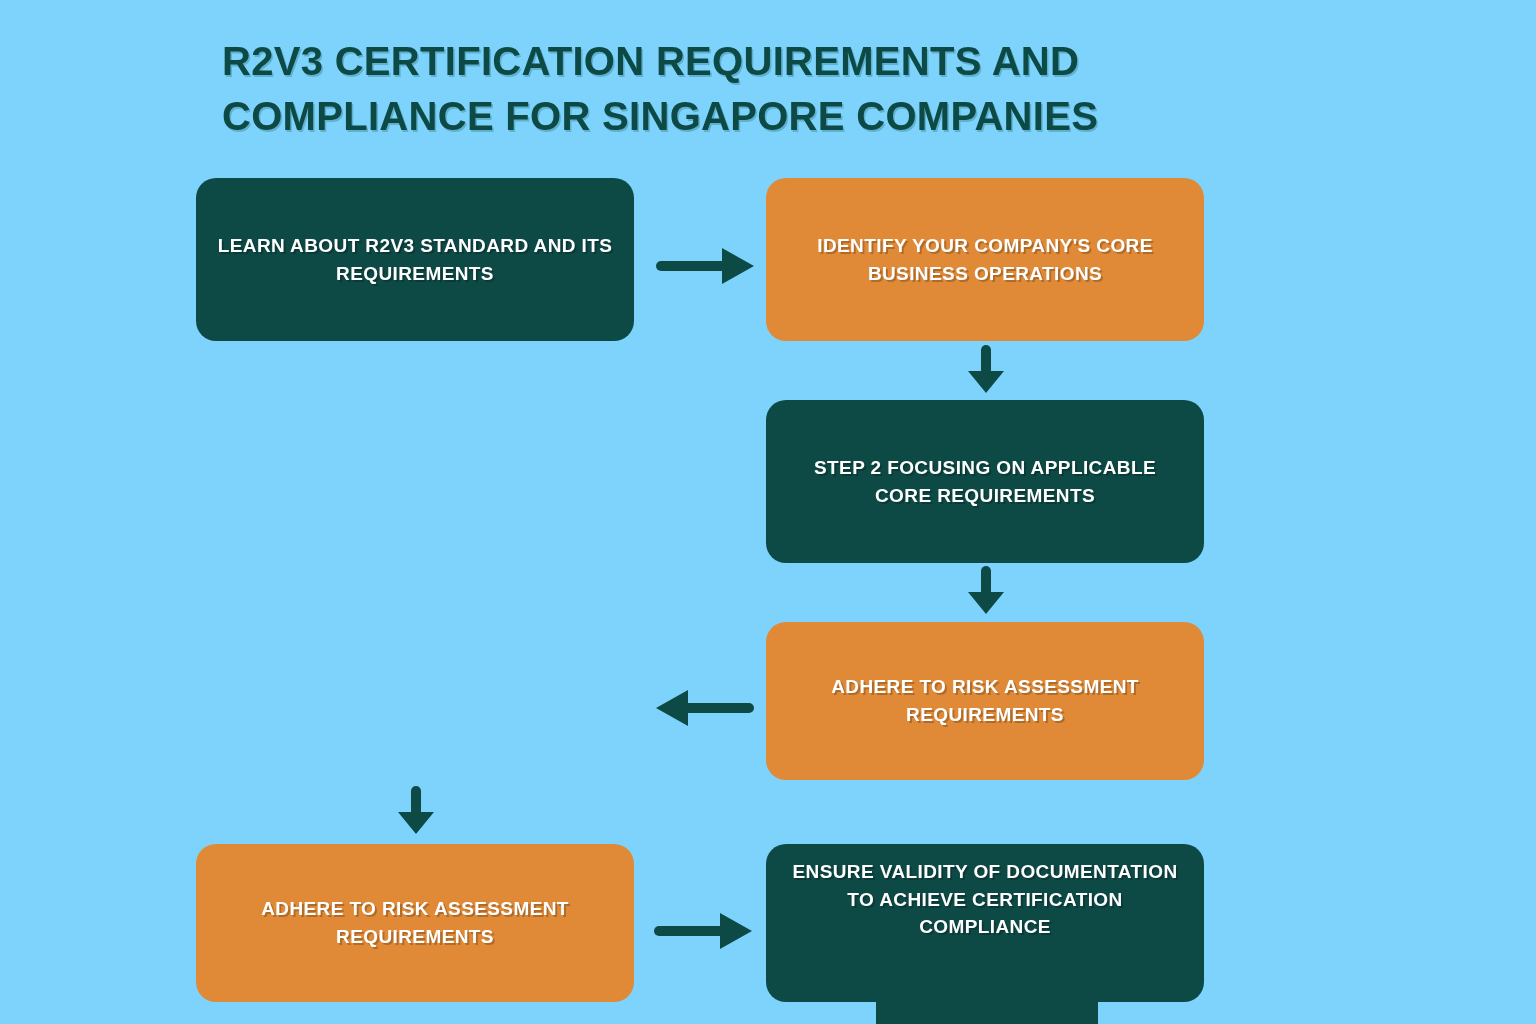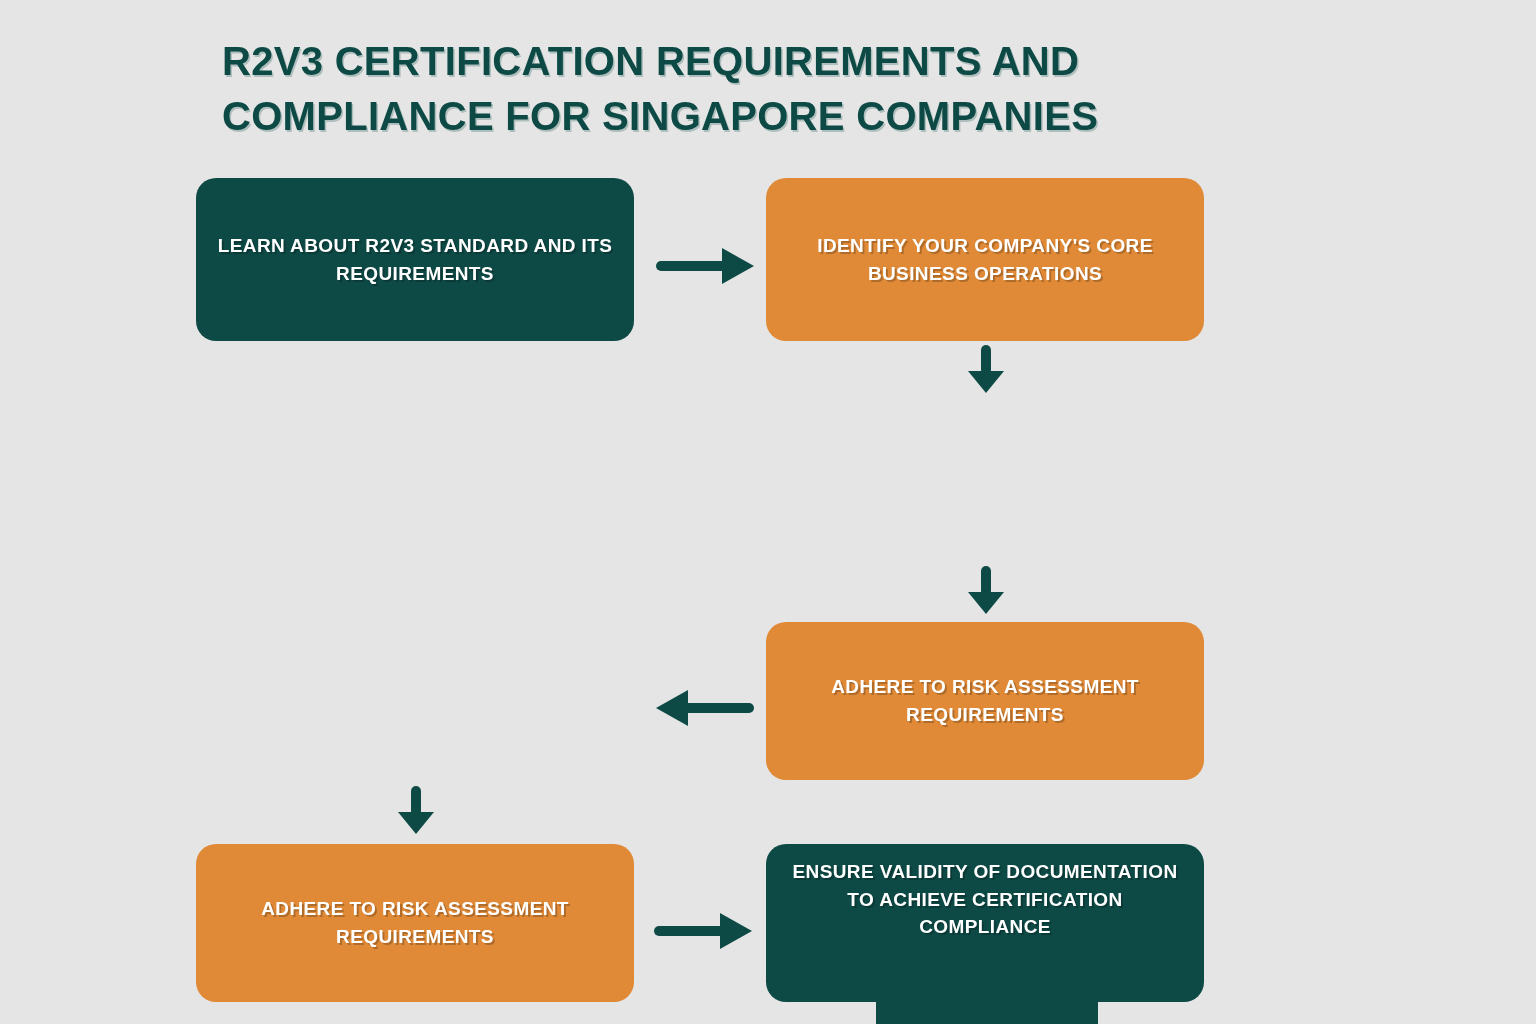--- a/index.html
+++ b/index.html
@@ -12,21 +12,21 @@
     background: #faf7f2;
     font-family: "Liberation Sans", sans-serif;
     overflow: hidden;
     position: relative;
   }
 
   #canvas {
     position: relative;
     width: 1536px;
     height: 1024px;
-    background: #e5e5e5;
+    background: #7dd3fc;
     overflow: hidden;
   }
 
   .title {
     position: absolute;
     left: 222px;
     top: 34px;
     width: 1000px;
     font-size: 40px;
     line-height: 1.37;
@@ -99,20 +99,23 @@
   <div class="title">R2v3 Certification Requirements and Compliance for Singapore Companies</div>
 
   <div class="node dark" id="node-1">
     <span class="txt">LEARN ABOUT R2V3 STANDARD AND ITS REQUIREMENTS</span>
   </div>
 
   <div class="node orange" id="node-2">
     <span class="txt">IDENTIFY YOUR COMPANY'S CORE BUSINESS OPERATIONS</span>
   </div>
 
+  <div class="node dark" id="node-3">
+    <span class="txt">STEP 2 FOCUSING ON APPLICABLE CORE REQUIREMENTS</span>
+  </div>
 
   <div class="node orange" id="node-4">
     <span class="txt">ADHERE TO RISK ASSESSMENT REQUIREMENTS</span>
   </div>
 
 
   <div class="node orange" id="node-6">
     <span class="txt">ADHERE TO RISK ASSESSMENT REQUIREMENTS</span>
   </div>
 

